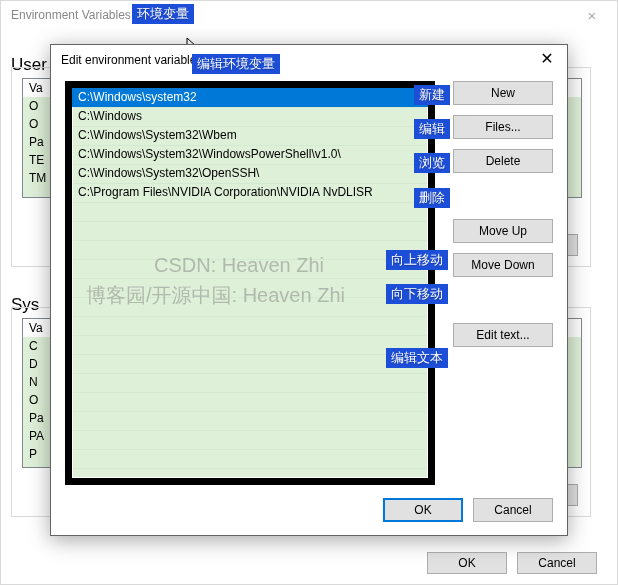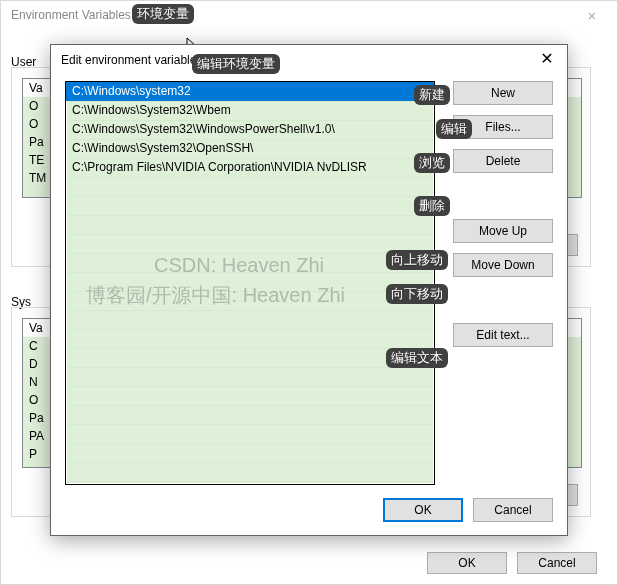--- a/index.html
+++ b/index.html
@@ -21,21 +21,21 @@
     display:flex; align-items:center; justify-content:space-between;
     height:28px; padding:0 10px;
     color:#888;
   }
   .outer-close {
     width:30px; text-align:center; color:#aaa; font-size:15px;
   }
   .outer-body {
     position:absolute; left:10px; right:10px; top:40px; bottom:10px;
   }
-  .group-label { color:#000; font-size:12px; }
+  .group-label { color:#000; font-size:17px; }
   .groupbox {
     position:absolute;
     border:1px solid #d9d9d9;
   }
   .list-slice {
     position:absolute; background:#fff; border:1px solid #828790;
   }
   .list-slice-inner { background:#dff0d8; height:100%; }
   .row-faint { padding:2px 6px; color:#000; white-space:nowrap; overflow:hidden; }
   .btn-outer {
@@ -61,21 +61,21 @@
   }
   .modal-close {
     width:40px; height:30px; text-align:center; line-height:28px;
     font-size:16px; color:#000;
   }
   .modal-body {
     position:absolute; left:14px; right:14px; top:36px; bottom:50px;
   }
   .edit-list {
     position:absolute; left:0; top:0; bottom:0; width:370px;
-    border:1px solid #000000;
+    border:7px solid #000000;
     background:#fff;
   }
   .edit-list-stripes {
     position:absolute; inset:1px;
     background:repeating-linear-gradient(
       to bottom,
       #dff0d8 0, #dff0d8 18px,
       #d3ead0 18px, #d3ead0 19px
     );
   }
@@ -108,24 +108,24 @@
   .fbtn {
     width:80px; height:24px;
     background:#e1e1e1; border:1px solid #adadad;
     text-align:center; line-height:22px;
   }
   .fbtn.primary { border:2px solid #0078d7; line-height:20px; }
 
   
   .anno {
     position:absolute;
-    background:#404040; color:#fff;
+    background:#1d4ed8; color:#fff;
     font-family:"Microsoft YaHei","SimSun",sans-serif;
     font-size:13px; padding:1px 5px;
-    border-radius:6px;
+    border-radius:0;
     text-shadow:0 1px 1px rgba(0,0,0,.3);
     white-space:nowrap;
     pointer-events:none;
     text-align:center;
   }
 
   
   .cursor-ghost {
     position:absolute; width:14px; height:18px; pointer-events:none;
   }
@@ -198,20 +198,21 @@
   <div class="modal-title-bar">
     <span>Edit environment variable</span>
     <div class="modal-close">✕</div>
   </div>
 
   <div class="modal-body">
     <div class="edit-list">
       <div class="edit-list-stripes"></div>
       <div class="edit-list-items" id="edit-items">
           <div class="edit-item selected">C:\Windows\system32</div>
+          <div class="edit-item">C:\Windows</div>
           <div class="edit-item">C:\Windows\System32\Wbem</div>
           <div class="edit-item">C:\Windows\System32\WindowsPowerShell\v1.0\</div>
           <div class="edit-item">C:\Windows\System32\OpenSSH\</div>
           <div class="edit-item">C:\Program Files\NVIDIA Corporation\NVIDIA NvDLISR</div>
         </div>
     </div>
 
     <div class="side-buttons">
       <div class="btn">New</div>
       <div class="btn">Files...</div>
@@ -223,21 +224,21 @@
   </div>
 
   <div class="modal-footer">
     <div class="fbtn primary">OK</div>
     <div class="fbtn">Cancel</div>
   </div>
 </div>
 
 <div class="anno" style="left:192px; top:54px">编辑环境变量</div>
 <div class="anno" style="left:414px; top:85px">新建</div>
-<div class="anno" style="left:436px; top:119px">编辑</div>
+<div class="anno" style="left:414px; top:119px">编辑</div>
 <div class="anno" style="left:414px; top:153px">浏览</div>
-<div class="anno" style="left:414px; top:196px">删除</div>
+<div class="anno" style="left:414px; top:188px">删除</div>
 <div class="anno" style="left:386px; top:250px">向上移动</div>
 <div class="anno" style="left:386px; top:284px">向下移动</div>
 <div class="anno" style="left:386px; top:348px">编辑文本</div>
 
 <div class="wm" style="left:154px; top:254px">CSDN: Heaven Zhi</div>
 <div class="wm" style="left:86px;  top:282px">博客园/开源中国: Heaven Zhi</div>
 
 </body></html>

